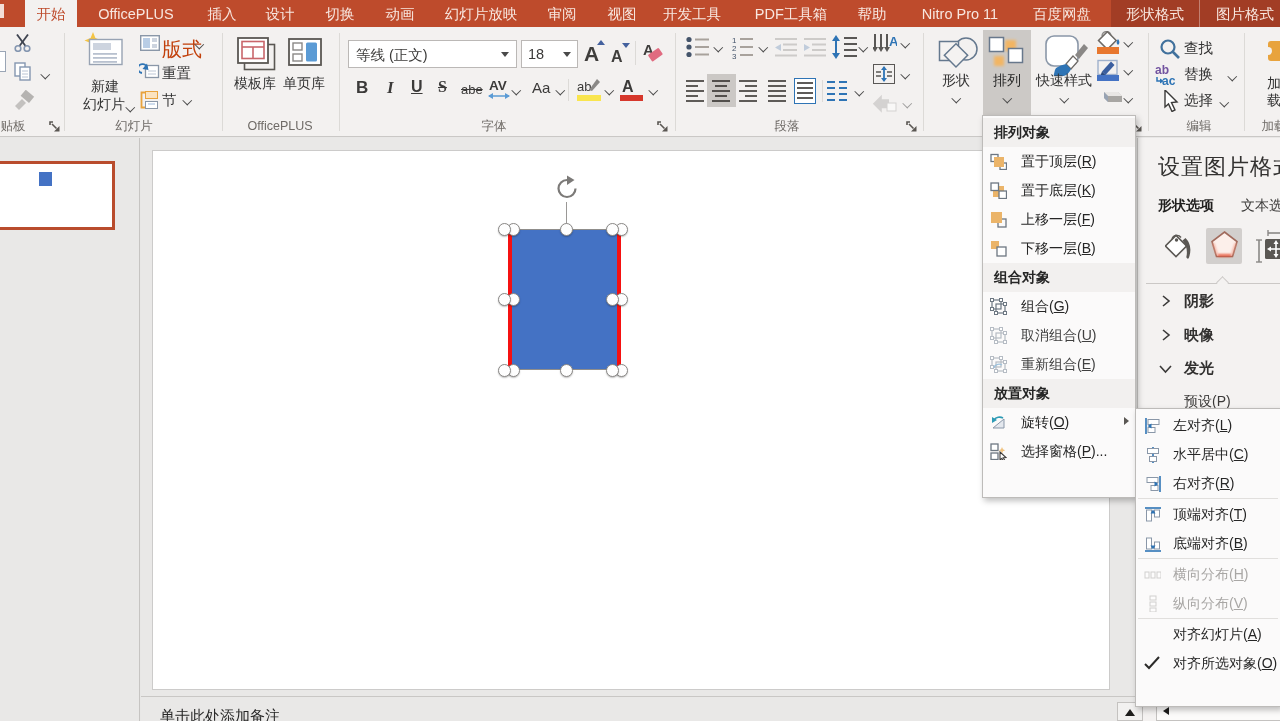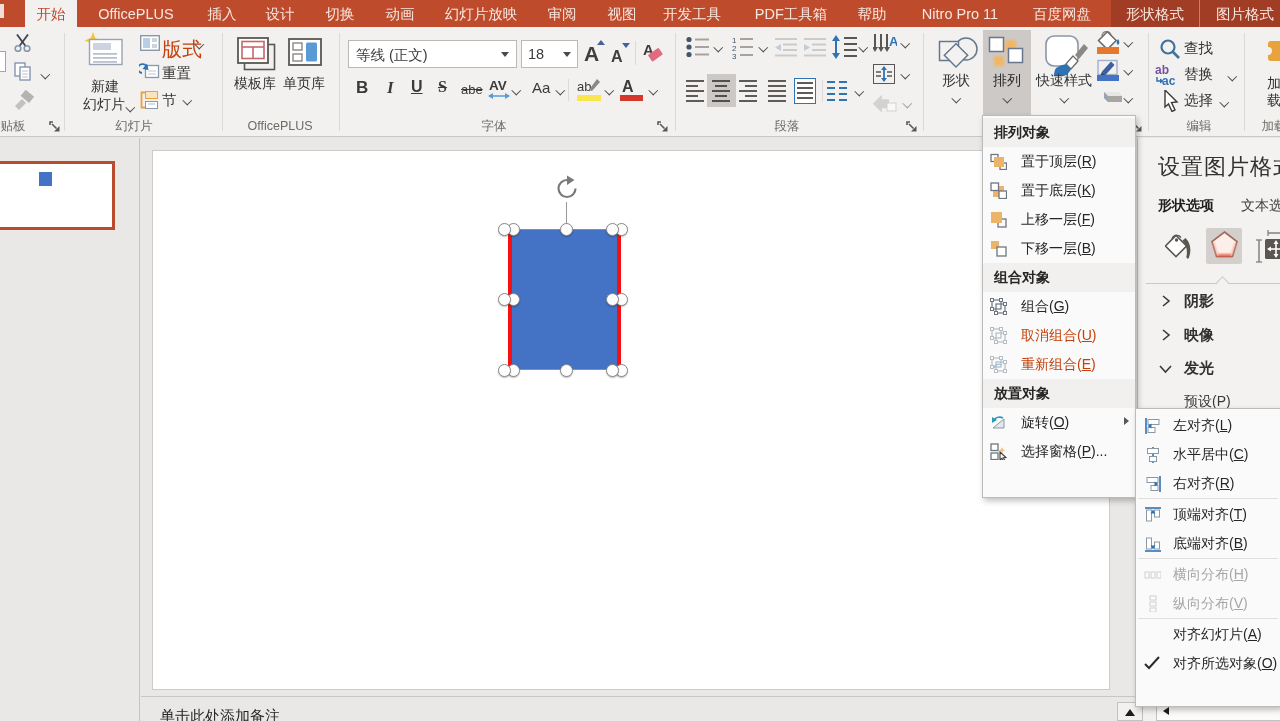--- a/index.html
+++ b/index.html
@@ -18,21 +18,21 @@
 #thumb{position:absolute;left:-9px;top:23px;width:124px;height:69px;background:#fff;border:3px solid #B94C2D}
 #canvas{position:absolute;left:141px;top:138px;width:995px;height:583px;background:#E9E8E7}
 #slide{position:absolute;left:152px;top:150px;width:958px;height:540px;background:#fff;border:1px solid #CCCBCA}
 #notesline{position:absolute;left:141px;top:696px;width:995px;height:1px;background:#C9C7C5}
 #notestxt{position:absolute;left:160px;top:707px;font-size:15px;color:#262626}
 #taskpane{position:absolute;left:1137px;top:138px;width:143px;height:583px;background:#F4F2F1;border-left:1px solid #C8C6C4;z-index:2}
 #menu{z-index:10;position:absolute;left:982px;top:115px;width:154px;height:383px;background:#FBFAFA;border:1px solid #BDBBB9;box-shadow:2px 3px 6px rgba(0,0,0,.25)}
 .mhead{position:relative;height:29px;background:#F2F0EF;font-weight:bold;font-size:14px;color:#262626;line-height:29px;padding-left:11px}
 .mitem{position:relative;height:29px;font-size:14px;color:#262626;line-height:29px;padding-left:38px}
 .mitem.hl{background:#D9D7D5}
-.mitem.dis{color:#c2410c}
+.mitem.dis{color:#404040}
 .micon{position:absolute;left:7px;top:6px;width:17px;height:17px}
 .marrow{position:absolute;right:6px;top:9px;width:0;height:0;border-left:5px solid #5A5753;border-top:4.5px solid transparent;border-bottom:4.5px solid transparent}
 #submenu{z-index:11;position:absolute;left:1135px;top:408px;width:146px;height:299px;background:#FBFAFA;border:1px solid #BDBBB9;box-shadow:2px 3px 6px rgba(0,0,0,.25)}
 .sitem{position:relative;height:29px;font-size:14px;color:#262626;line-height:29px;padding-left:37px}
 .sitem.hl{background:#D9D7D5}
 .sitem.dis{color:#A9A7A5}
 .ssep{height:2px;border-top:1px solid #E1DFDD;margin:0 2px}
 u{text-decoration:underline}
 svg{display:block}
 </style></head>

